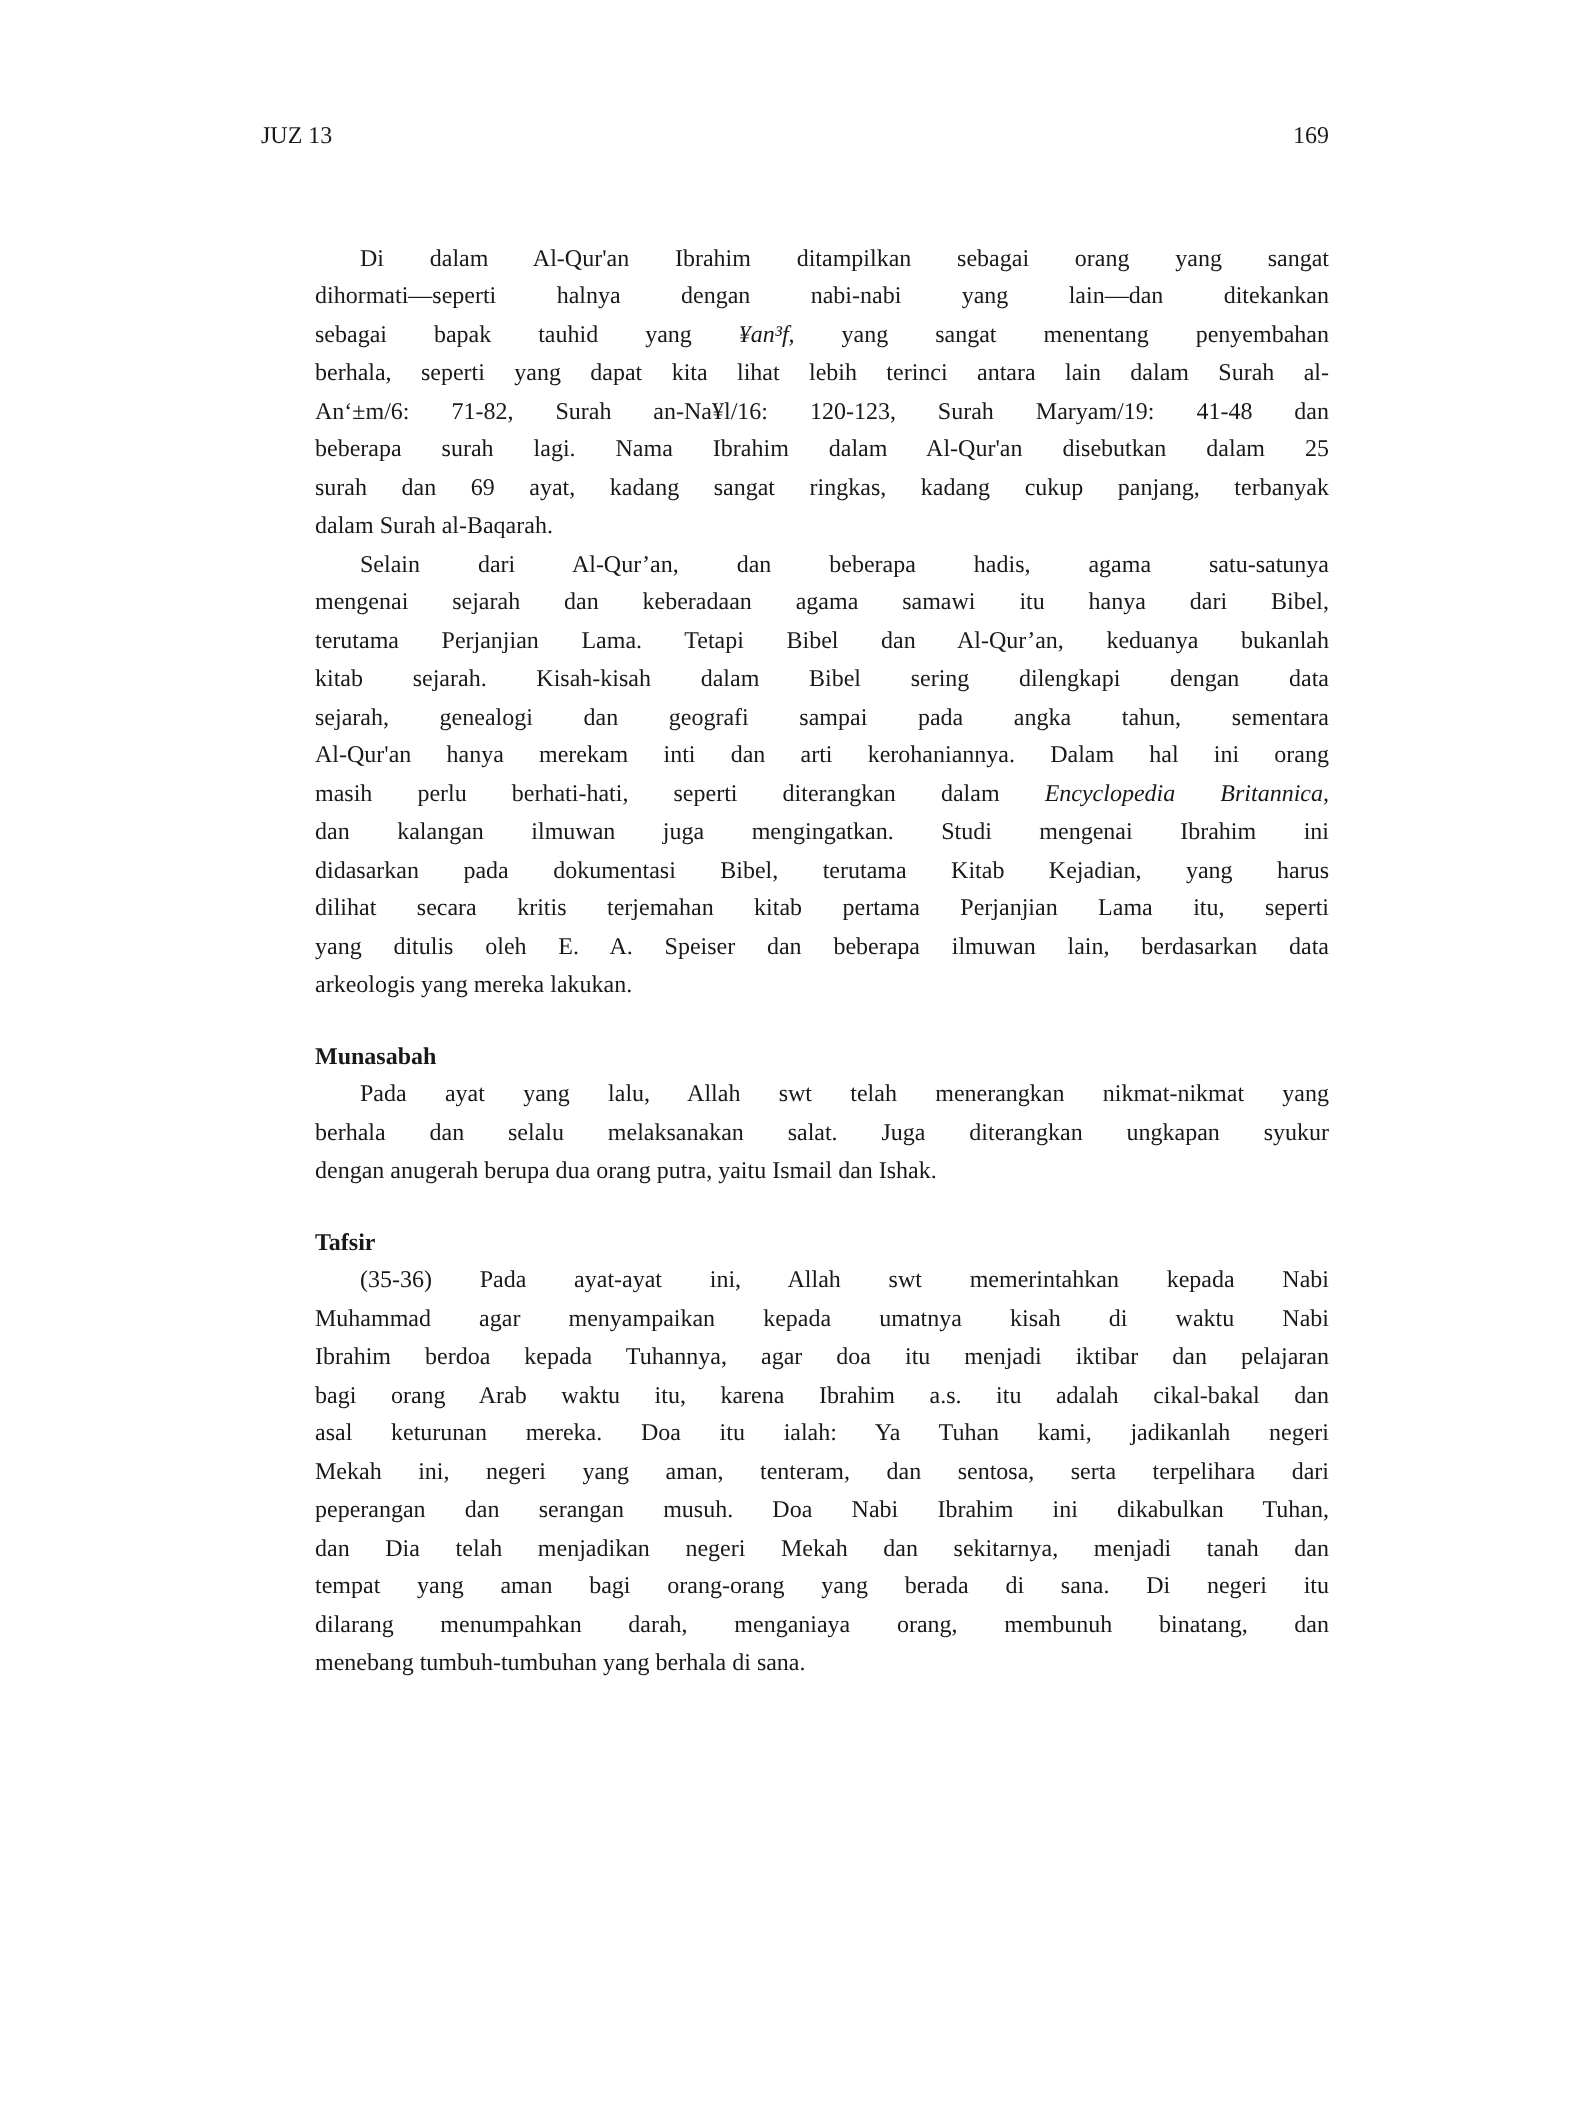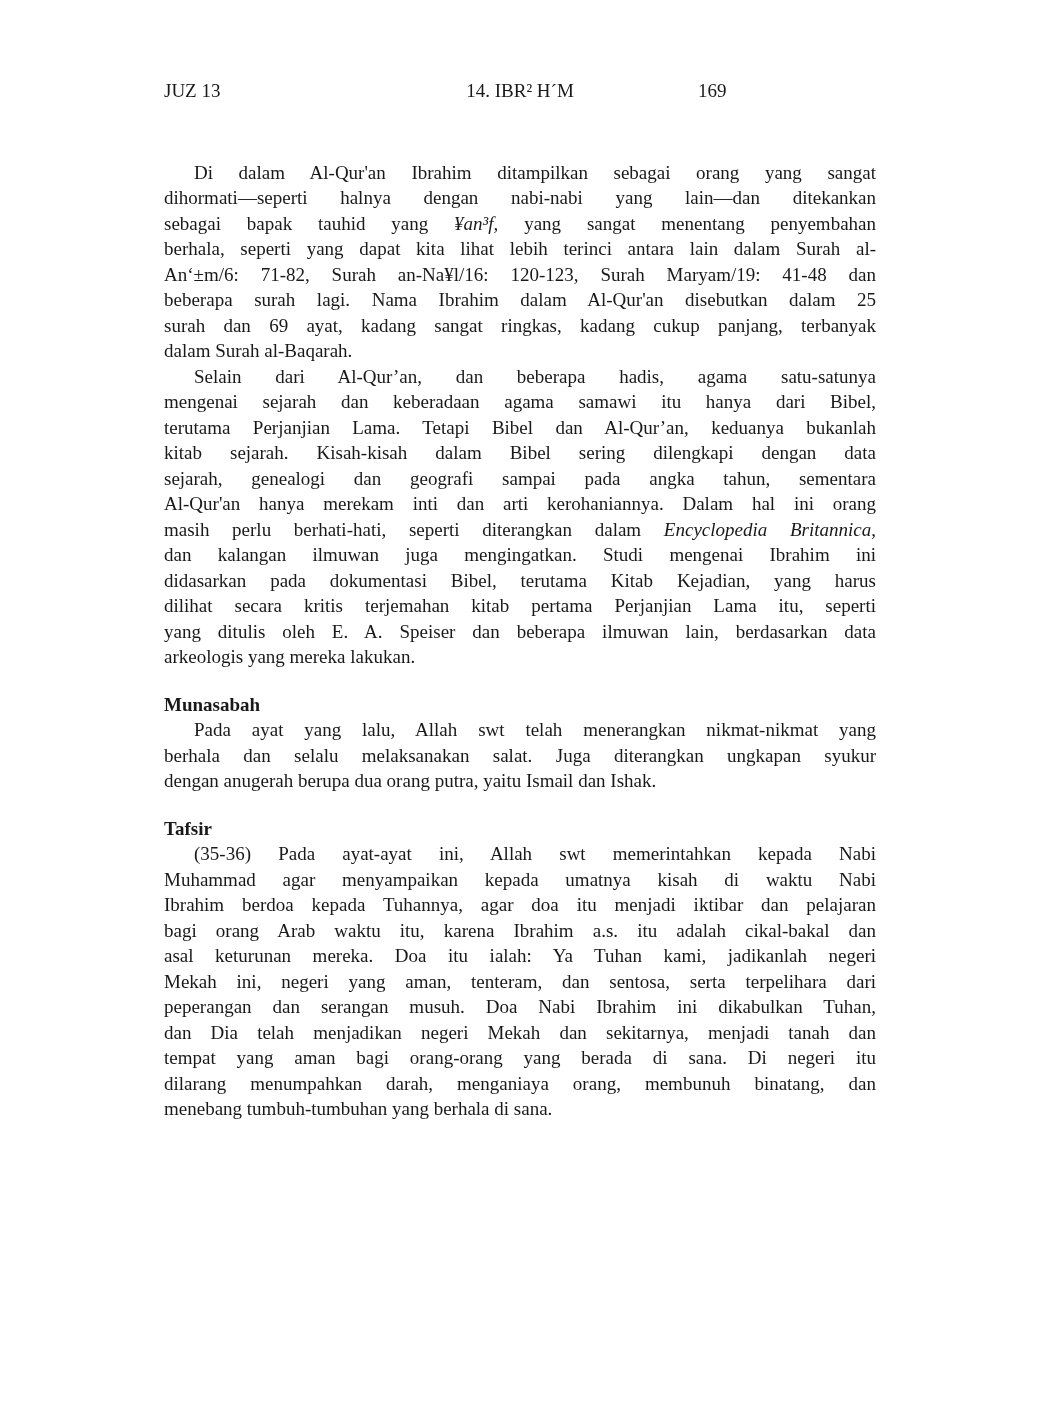--- a/index.html
+++ b/index.html
@@ -7,53 +7,52 @@
     position: relative;
     width: 1063px;
     height: 1417px;
     background: #ffffff;
     overflow: hidden;
     font-family: "Liberation Serif", "DejaVu Serif", serif;
     color: #191919;
   }
   .text-area {
     position: absolute;
-    left: 164px;
+    left: 174px;
     top: 78px;
     width: 712px;
-    font-size: 19px;
+    font-size: 16px;
     line-height: 25.5px;
     font-family: Liberation Serif, serif;
   }
   .header-row { display: flex; align-items: baseline; }
   .h-left  { flex: 1; text-align: left; }
   .h-center{ flex: 2; text-align: center; white-space: pre; }
-  .h-right { flex: 1; text-align: left; }
-  .content { margin-top: 56px; }
+  .h-right { flex: 1; text-align: right; }
+  .content { margin-top: 56px; margin-left: 36px; }
   .para { margin: 0; }
   .line {
     text-align: justify;
     text-align-last: justify;
   }
   .line.last { text-align-last: left; }
   .line.indent { text-indent: 30px; }
   .heading {
     font-weight: bold;
     margin-top: 22px;
   }
   .line i { font-style: italic; }
 </style>
 </head>
 <body>
 
 <div class="page">
   <div class="text-area">
     <div class="header-row">
       <span class="h-left">JUZ 13</span>
-      <span class="h-center">14. IBR² H´M</span>
       <span class="h-right">169</span>
     </div>
     <div class="content">
         <div class="para">
           <div class="line indent">Di dalam Al-Qur'an Ibrahim ditampilkan sebagai orang yang  sangat</div>
           <div class="line">dihormati—seperti halnya dengan nabi-nabi yang lain—dan ditekankan</div>
           <div class="line">sebagai bapak tauhid yang <i>¥an³f,</i> yang sangat menentang penyembahan</div>
           <div class="line">berhala, seperti yang dapat kita lihat lebih terinci antara lain dalam Surah al-</div>
           <div class="line">An‘±m/6: 71-82,  Surah an-Na¥l/16: 120-123,  Surah Maryam/19: 41-48 dan</div>
           <div class="line">beberapa surah lagi. Nama Ibrahim dalam Al-Qur'an disebutkan dalam 25</div>

